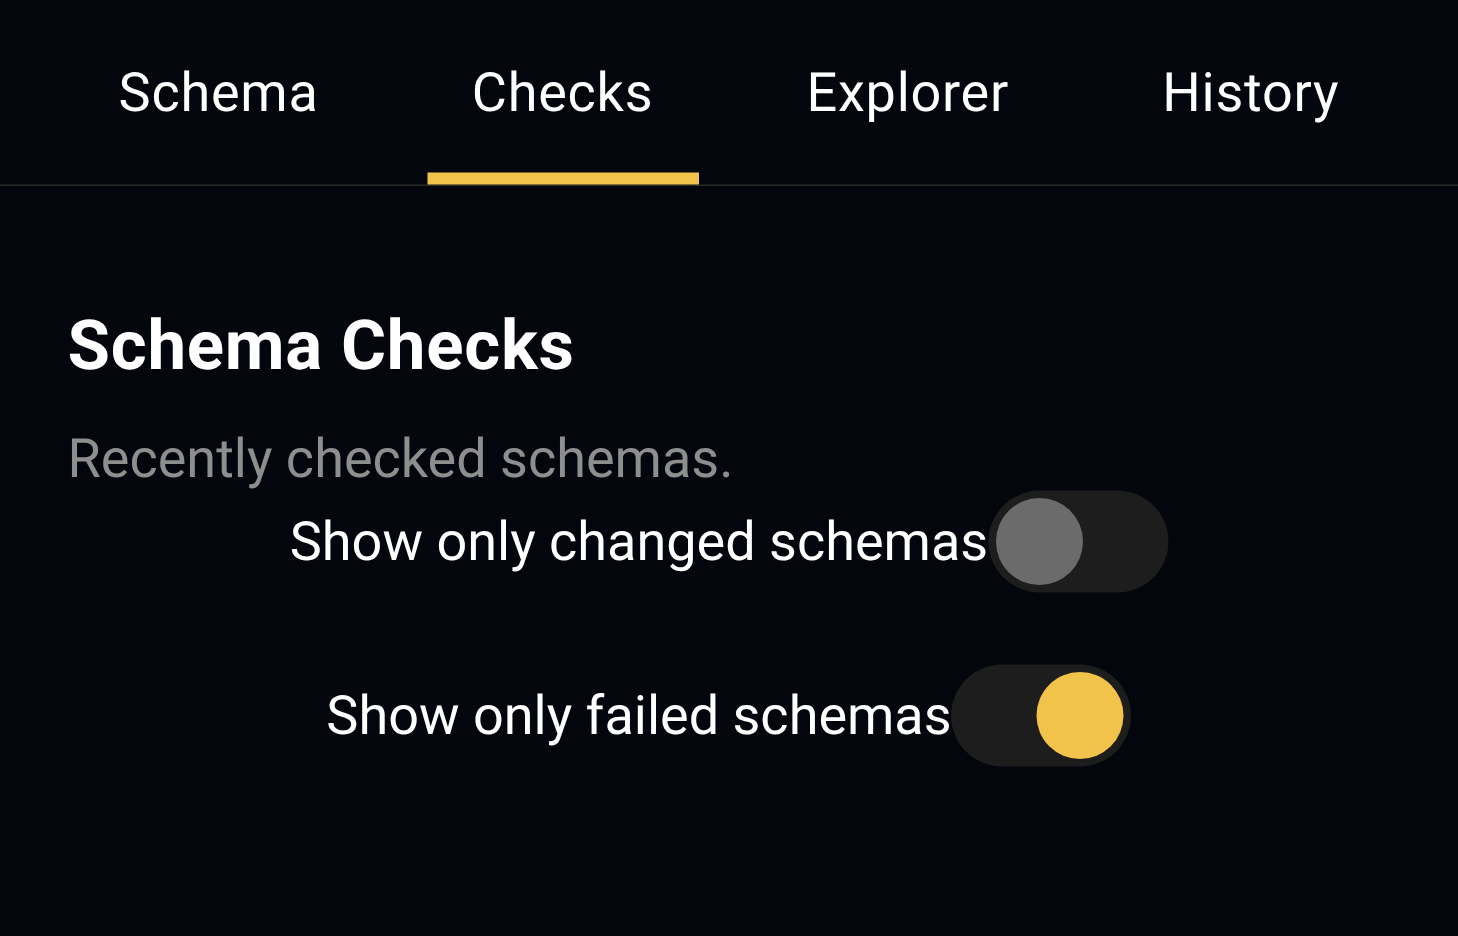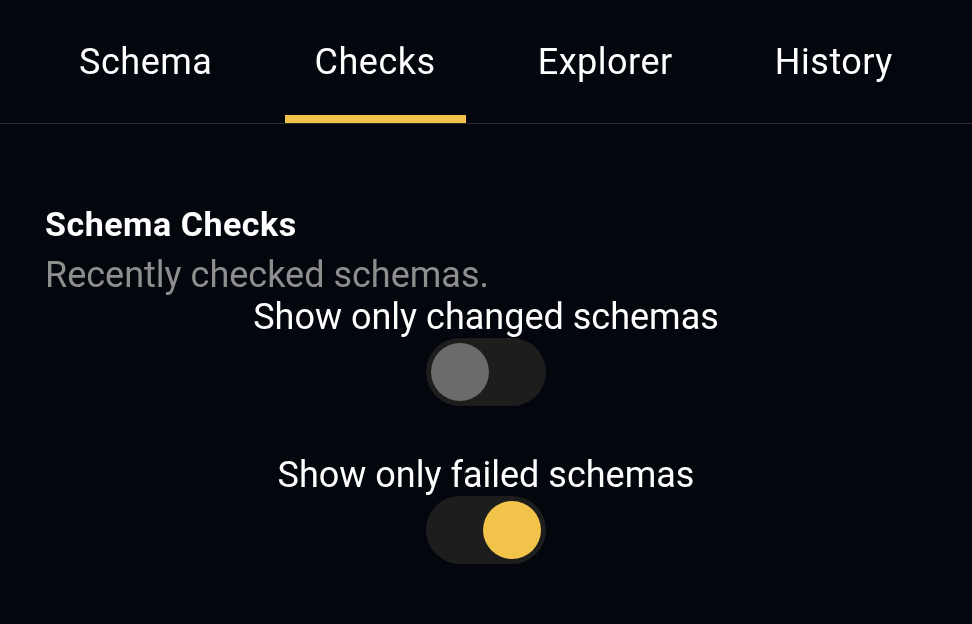--- a/index.html
+++ b/index.html
@@ -38,36 +38,35 @@
       left: 0;
       right: 0;
       height: 8px;
       background-color: #f2c34b;
     }
     .content {
       padding: 80px 45px 0 45px;
     }
     .page-title {
       color: #ffffff;
-      font-size: 34px;
+      font-size: 46px;
       font-weight: 700;
-      margin-bottom: 10px;
+      margin-bottom: 27px;
       letter-spacing: 0.5px;
     }
     .page-subtitle {
       color: #8e8e8e;
       font-size: 36px;
       font-weight: 400;
     }
     .toggle-row {
       display: flex;
       justify-content: center;
       align-items: center;
       margin-bottom: 48px;
-      flex-direction: column;
     }
     .toggle-label {
       color: #ffffff;
       font-size: 36px;
       font-weight: 400;
     }
     .toggle {
       width: 120px;
       height: 68px;
       border-radius: 34px;

